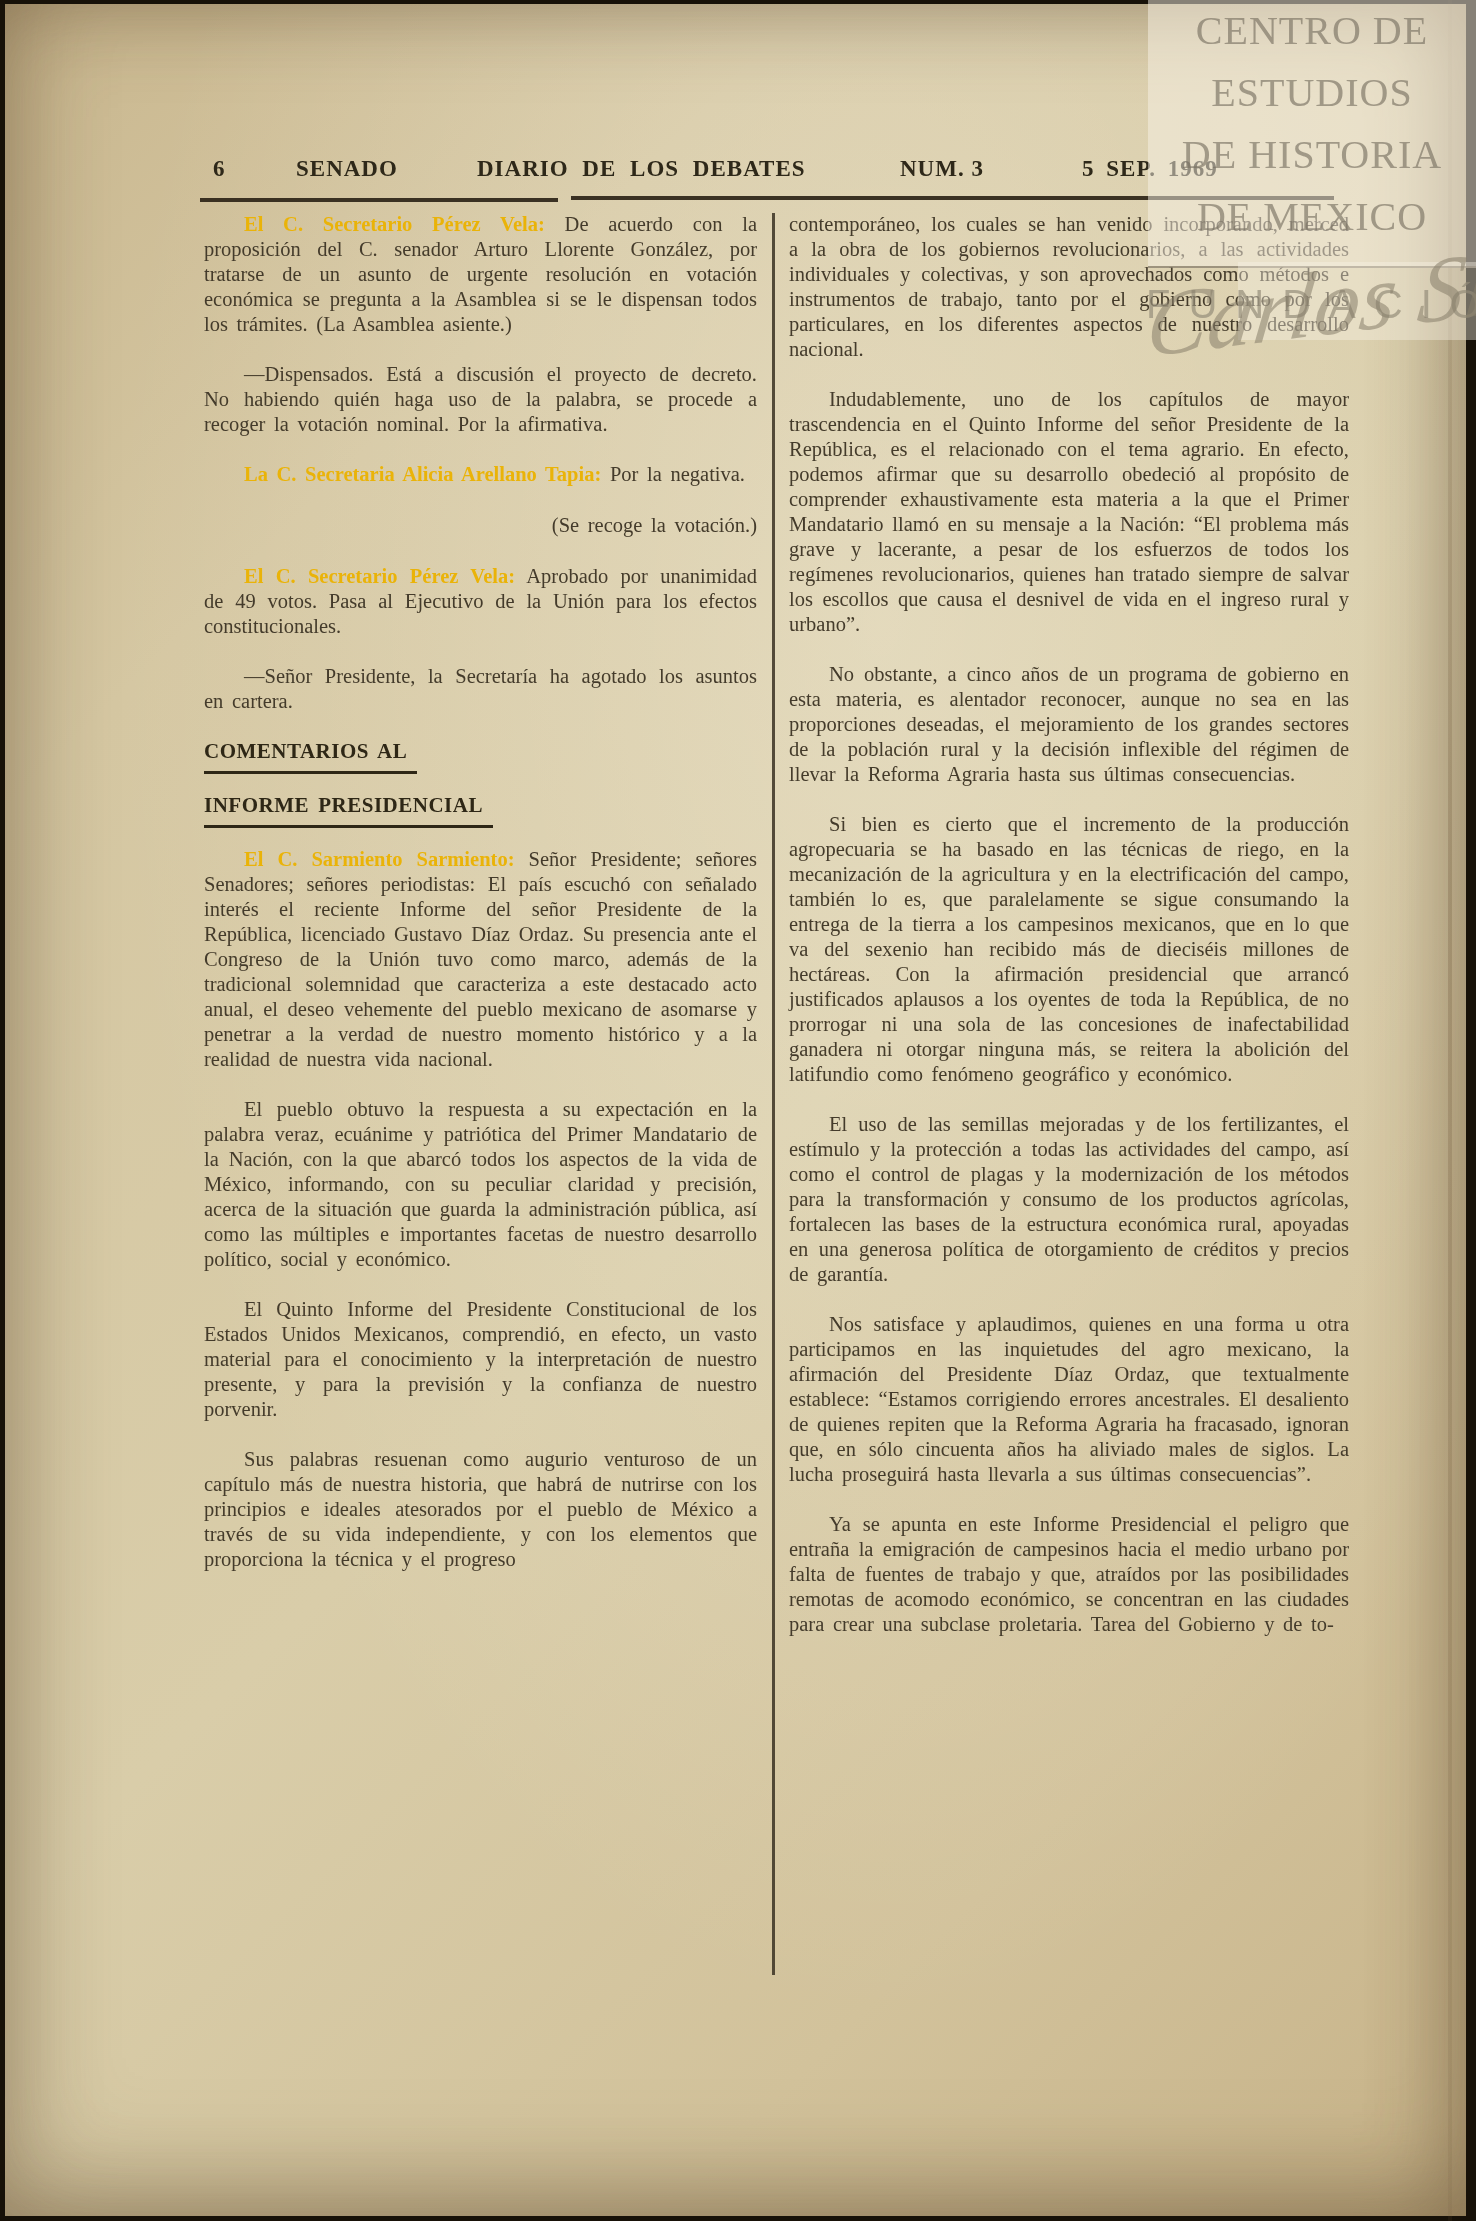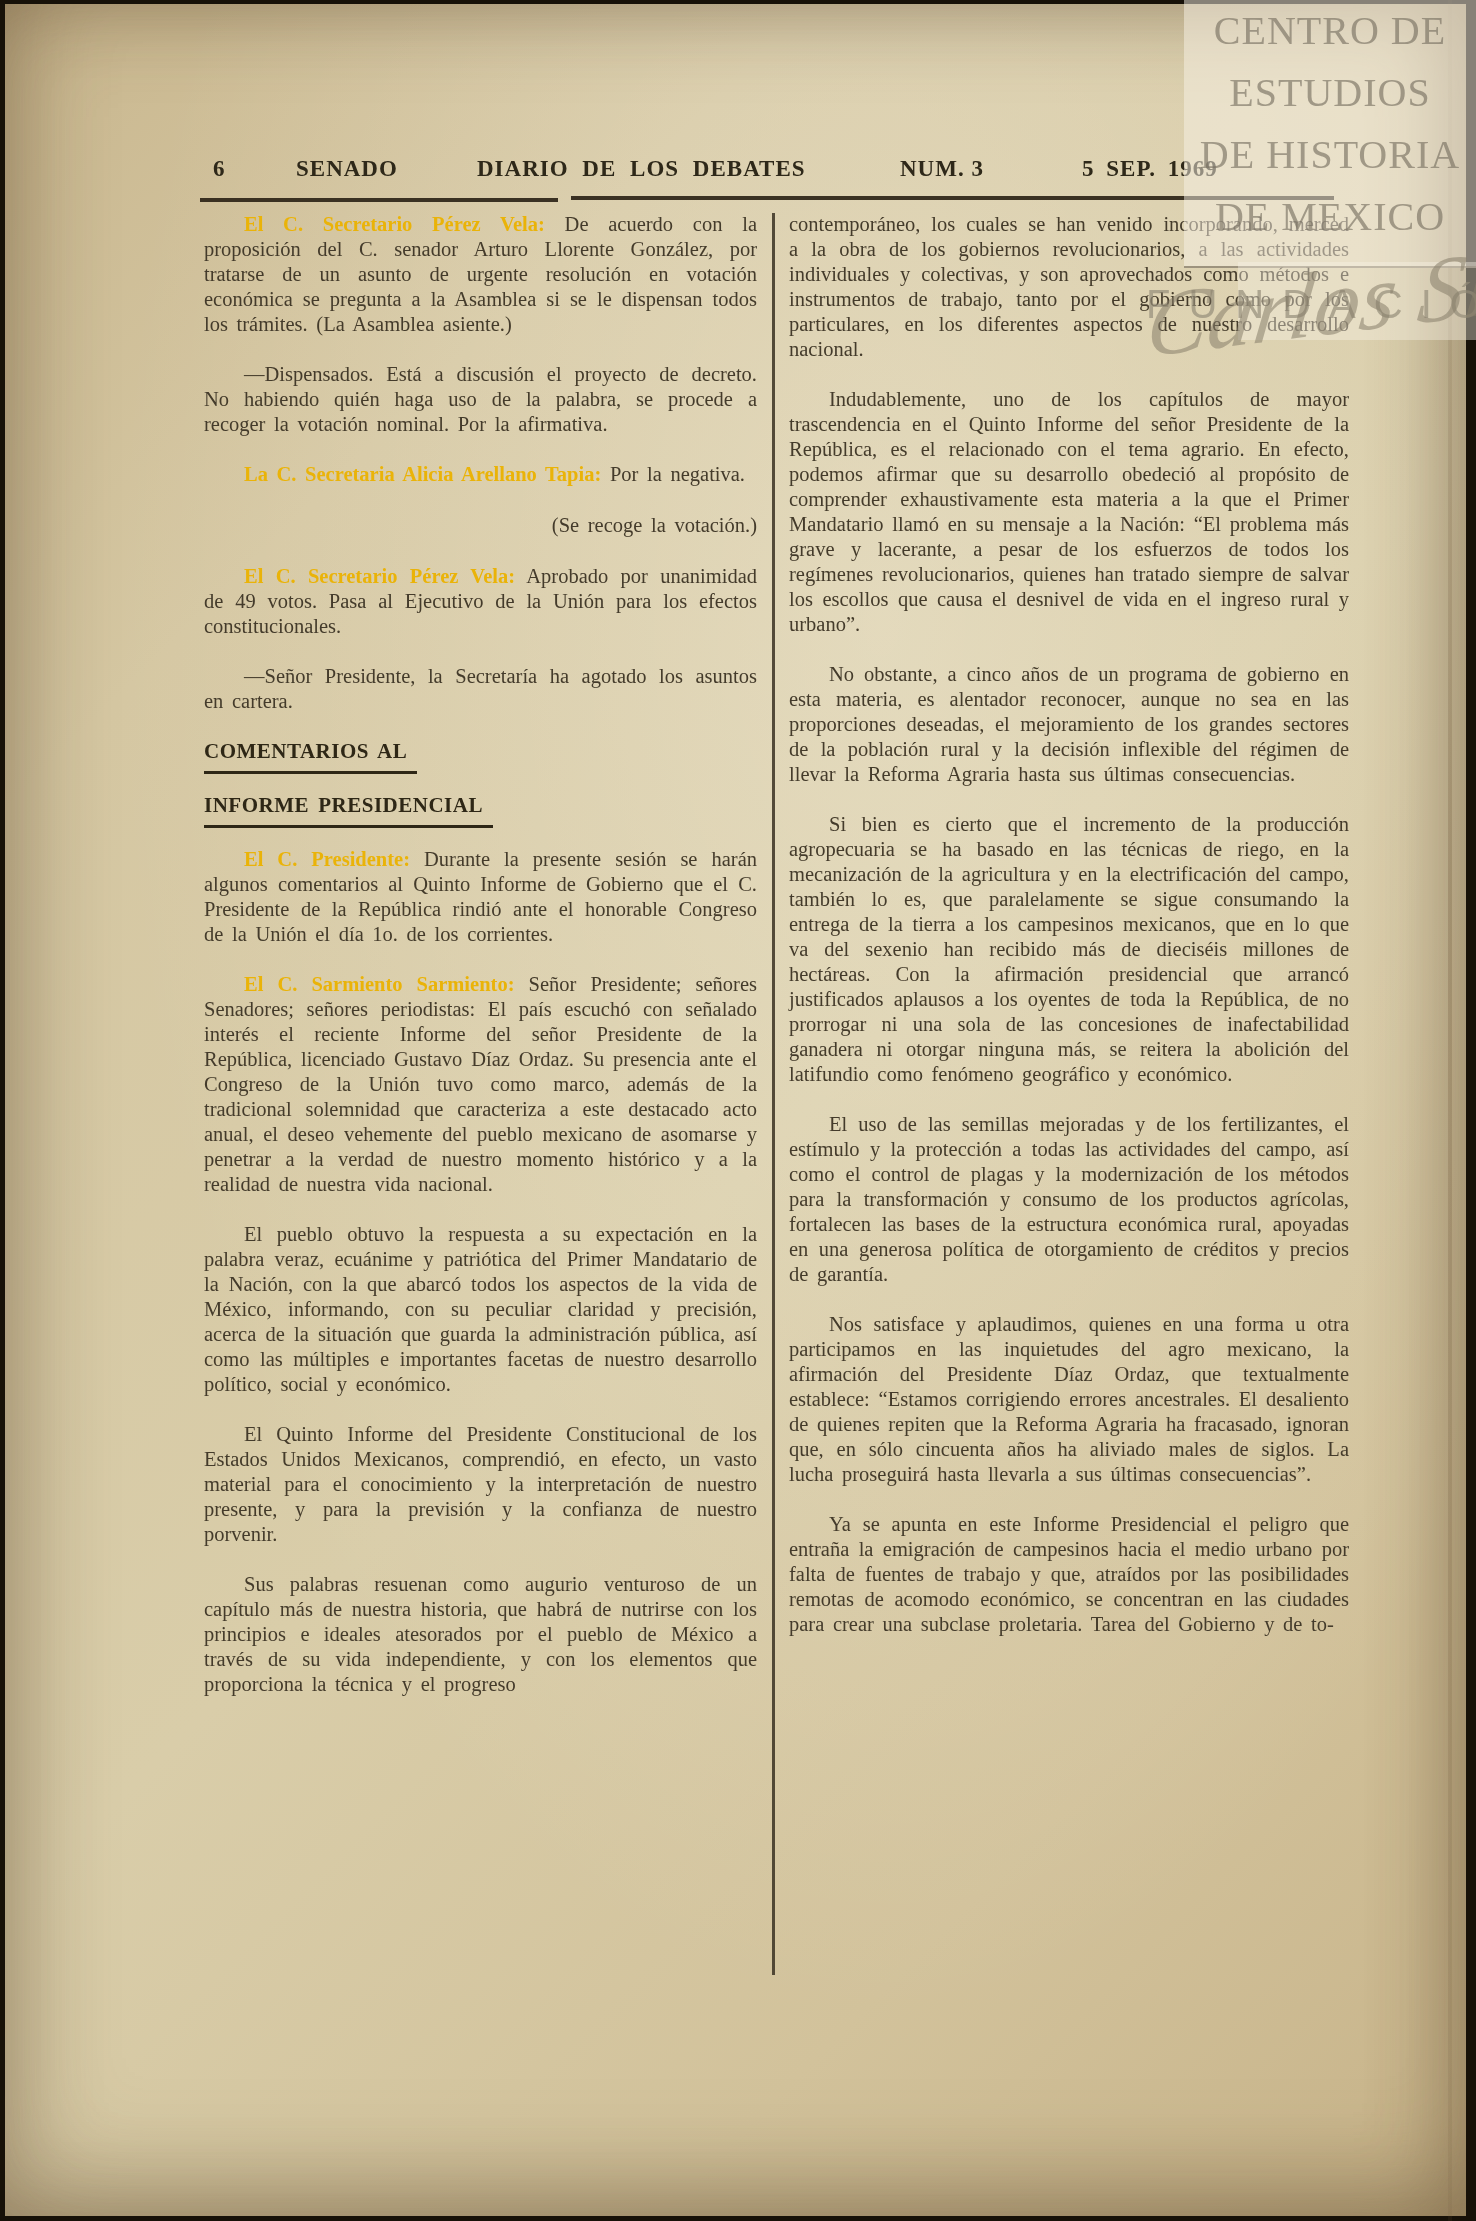--- a/index.html
+++ b/index.html
@@ -74,21 +74,21 @@
     position:absolute;
     left:772px; top:213px;
     width:3px; height:1762px;
     background:#3a3122;
     opacity:0.85;
   }
   
   .wm-box{
     position:absolute;
     right:0; top:0;
-    width:292px; height:266px;
+    width:328px; height:266px;
     background:rgba(247,242,230,0.50);
     border-bottom:2px solid rgba(80,68,48,0.50);
     text-align:center;
   }
   .wm-box div{
     font-size:40px;
     line-height:62px;
     letter-spacing:1px;
     color:rgba(122,114,98,0.65);
     white-space:nowrap;
@@ -140,21 +140,20 @@
 
   <div class="col left-col">
     <p class="para indent"><strong>El C. Secretario Pérez Vela:</strong><span> De acuerdo con la proposición del C. senador Arturo Llorente González, por tratarse de un asunto de urgente resolución en votación económica se pregunta a la Asamblea si se le dispensan todos los trámites. (La Asamblea asiente.)</span></p>
     <p class="para indent"><span>—Dispensados. Está a discusión el proyecto de decreto. No habiendo quién haga uso de la palabra, se procede a recoger la votación nominal. Por la afirmativa.</span></p>
     <p class="para indent"><strong>La C. Secretaria Alicia Arellano Tapia:</strong><span> Por la negativa.</span></p>
     <p class="para center"><span>(Se recoge la votación.)</span></p>
     <p class="para indent"><strong>El C. Secretario Pérez Vela:</strong><span> Aprobado por unanimidad de 49 votos. Pasa al Ejecutivo de la Unión para los efectos constitucionales.</span></p>
     <p class="para indent"><span>—Señor Presidente, la Secretaría ha agotado los asuntos en cartera.</span></p>
     <h2 class="section-heading">COMENTARIOS AL</h2>
     <h2 class="section-heading">INFORME PRESIDENCIAL</h2>
-    <p class="para indent"><strong>El C. Presidente:</strong><span> Durante la presente sesión se harán algunos comentarios al Quinto Informe de Gobierno que el C. Presidente de la República rindió ante el honorable Congreso de la Unión el día 1o. de los corrientes.</span></p>
     <p class="para indent"><strong>El C. Sarmiento Sarmiento:</strong><span> Señor Presidente; señores Senadores; señores periodistas: El país escuchó con señalado interés el reciente Informe del señor Presidente de la República, licenciado Gustavo Díaz Ordaz. Su presencia ante el Congreso de la Unión tuvo como marco, además de la tradicional solemnidad que caracteriza a este destacado acto anual, el deseo vehemente del pueblo mexicano de asomarse y penetrar a la verdad de nuestro momento histórico y a la realidad de nuestra vida nacional.</span></p>
     <p class="para indent"><span>El pueblo obtuvo la respuesta a su expectación en la palabra veraz, ecuánime y patriótica del Primer Mandatario de la Nación, con la que abarcó todos los aspectos de la vida de México, informando, con su peculiar claridad y precisión, acerca de la situación que guarda la administración pública, así como las múltiples e importantes facetas de nuestro desarrollo político, social y económico.</span></p>
     <p class="para indent"><span>El Quinto Informe del Presidente Constitucional de los Estados Unidos Mexicanos, comprendió, en efecto, un vasto material para el conocimiento y la interpretación de nuestro presente, y para la previsión y la confianza de nuestro porvenir.</span></p>
     <p class="para indent"><span>Sus palabras resuenan como augurio venturoso de un capítulo más de nuestra historia, que habrá de nutrirse con los principios e ideales atesorados por el pueblo de México a través de su vida independiente, y con los elementos que proporciona la técnica y el progreso</span></p>
   </div>
 
   <div class="col right-col">
     <p class="para"><span>contemporáneo, los cuales se han venido incorporando, merced a la obra de los gobiernos revolucionarios, a las actividades individuales y colectivas, y son aprovechados como métodos e instrumentos de trabajo, tanto por el gobierno como por los particulares, en los diferentes aspectos de nuestro desarrollo nacional.</span></p>
     <p class="para indent"><span>Indudablemente, uno de los capítulos de mayor trascendencia en el Quinto Informe del señor Presidente de la República, es el relacionado con el tema agrario. En efecto, podemos afirmar que su desarrollo obedeció al propósito de comprender exhaustivamente esta materia a la que el Primer Mandatario llamó en su mensaje a la Nación: “El problema más grave y lacerante, a pesar de los esfuerzos de todos los regímenes revolucionarios, quienes han tratado siempre de salvar los escollos que causa el desnivel de vida en el ingreso rural y urbano”.</span></p>
     <p class="para indent"><span>No obstante, a cinco años de un programa de gobierno en esta materia, es alentador reconocer, aunque no sea en las proporciones deseadas, el mejoramiento de los grandes sectores de la población rural y la decisión inflexible del régimen de llevar la Reforma Agraria hasta sus últimas consecuencias.</span></p>

